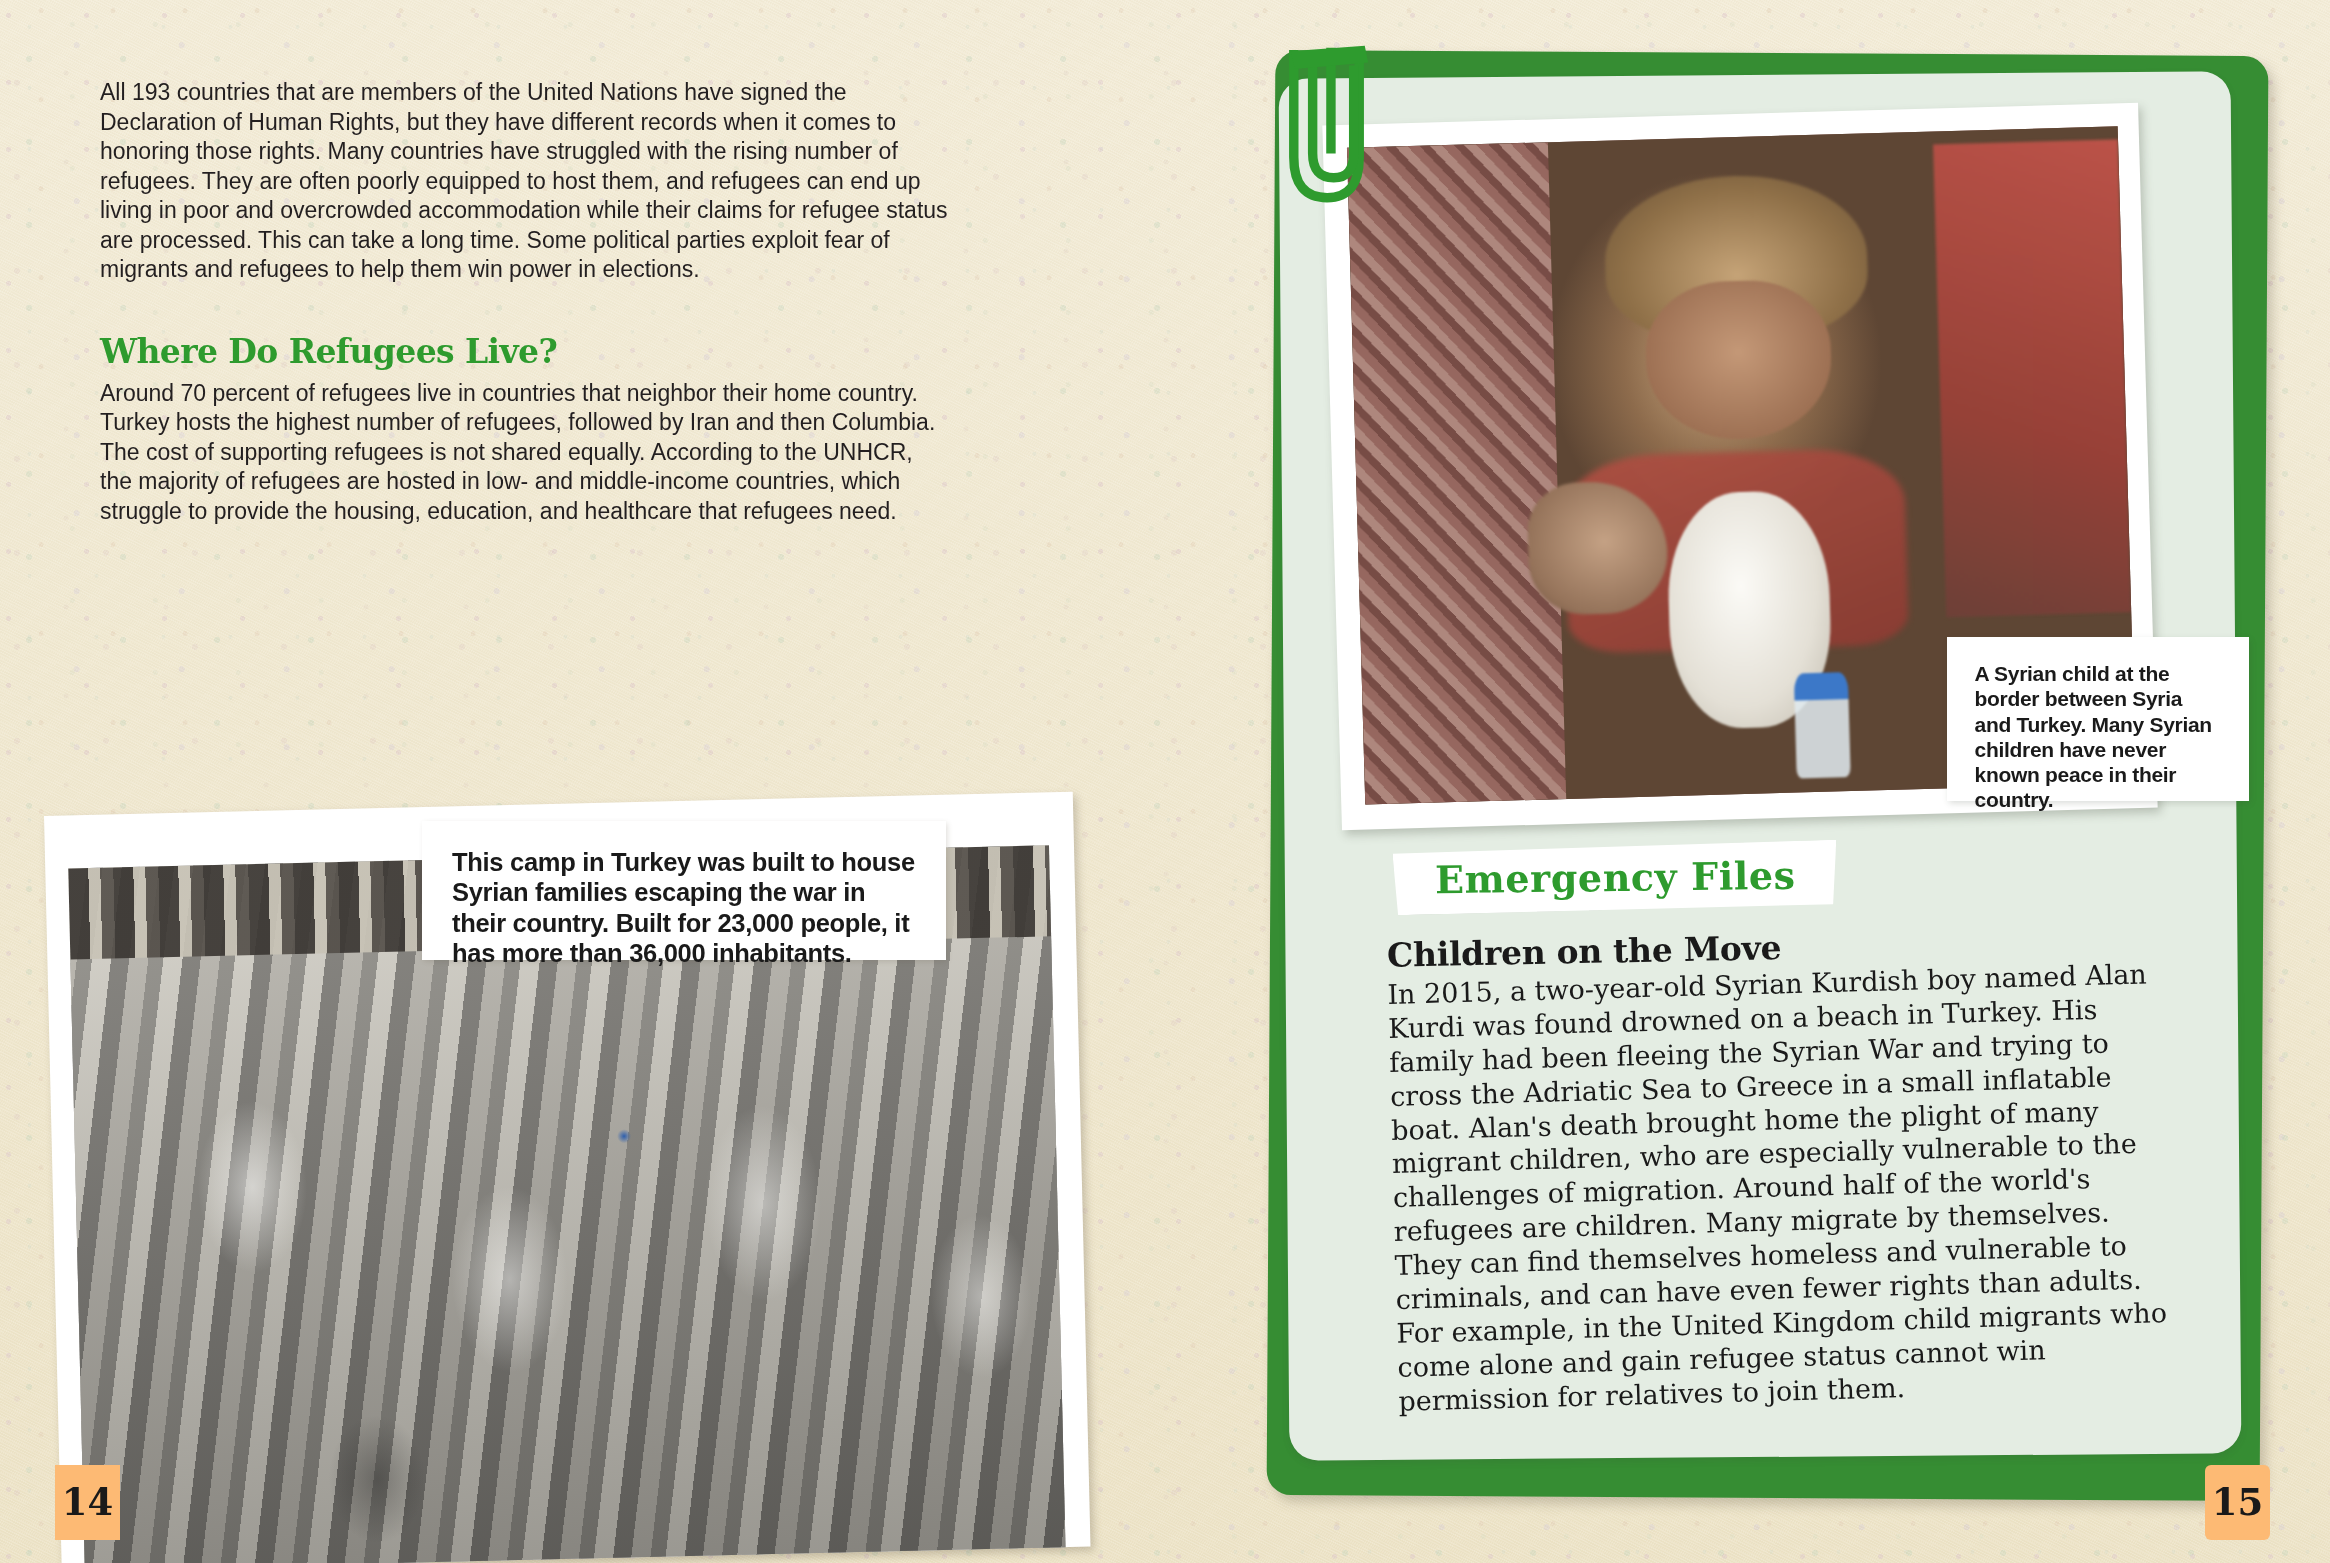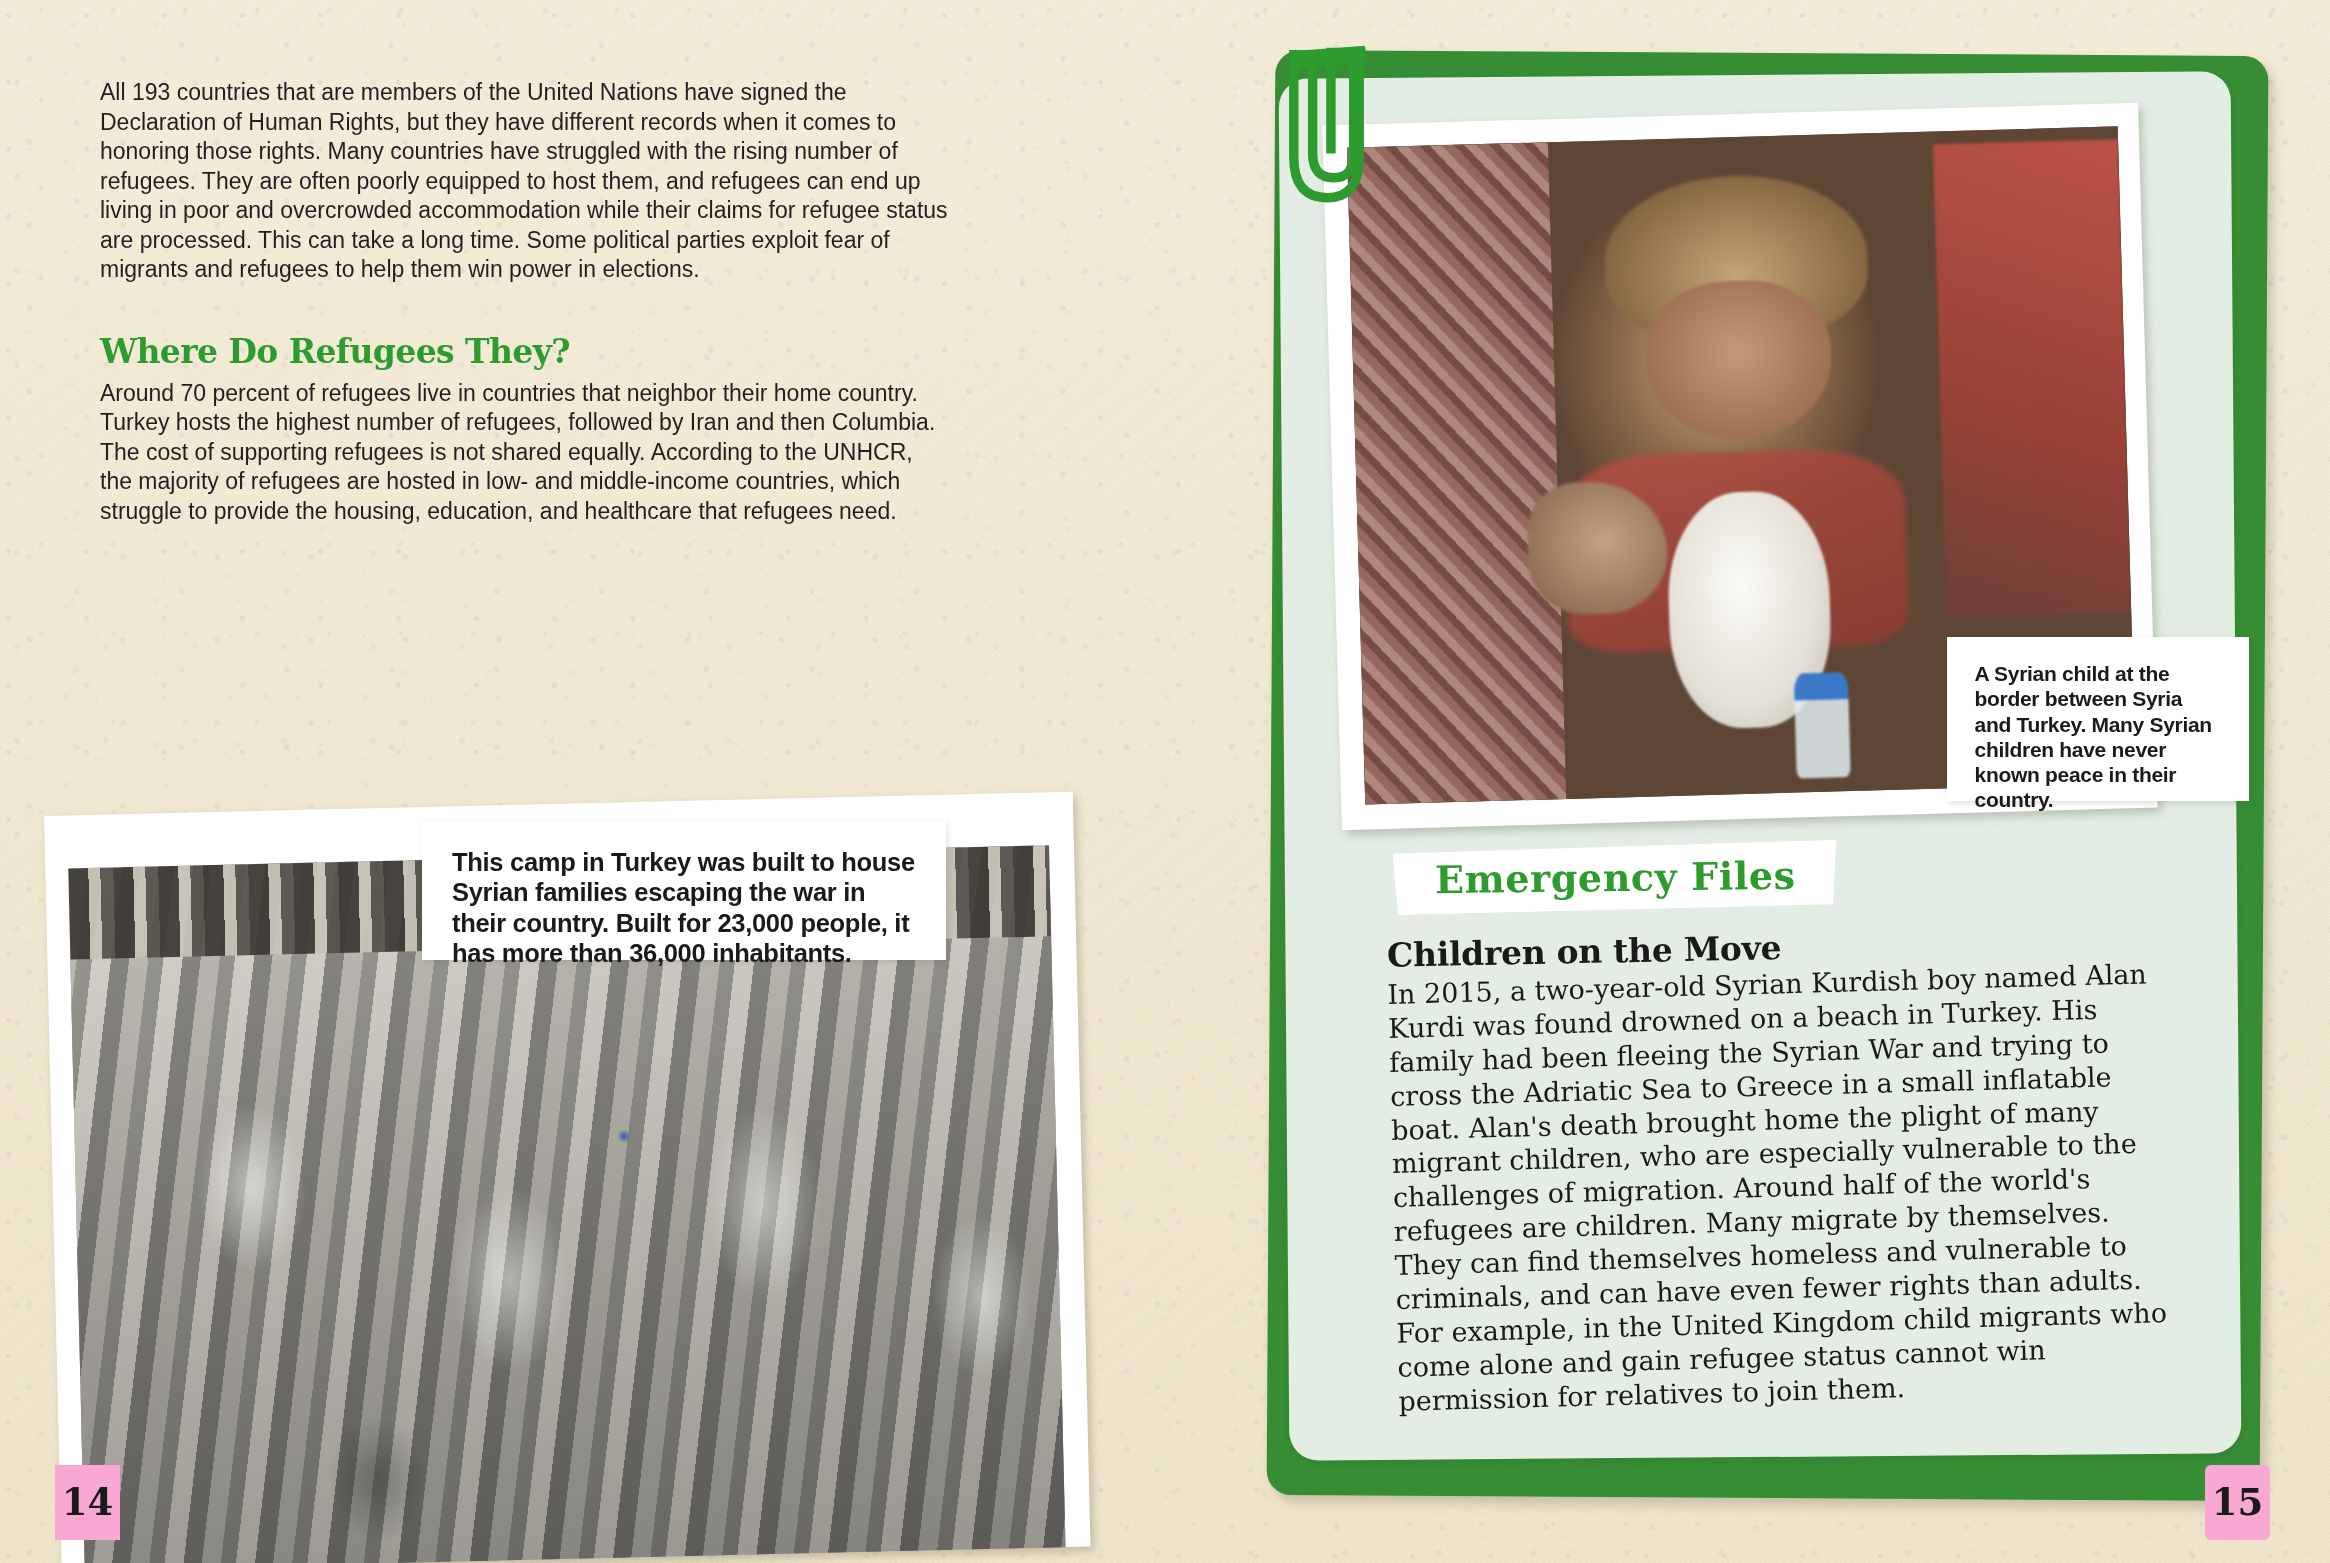--- a/index.html
+++ b/index.html
@@ -119,21 +119,21 @@
     font-weight:bold;
     font-size:25.5px;
     line-height:1.18;
     color:#1A1A1A;
     letter-spacing:-0.3px;
   }
 
   
   .pagenum{
     position:absolute;
-    background:#f9a8d4;
+    background:#fdba74;
     width:65px;height:75px;
     display:flex;align-items:center;justify-content:center;
     font-family:"DejaVu Serif", serif;
     font-weight:bold;font-size:37px;color:#1A1A1A;
     z-index:20;
   }
   .pagenum.left{left:55px;bottom:24.4px;}
   .pagenum.right{right:60px;bottom:24.4px;border-radius:6px;}
 
   
@@ -281,21 +281,21 @@
 </head>
 <body>
 
 <div id="paper-texture"></div>
 
 <div class="pg left-page">
 
   <div class="txt-col">
     <p class="body-par">All 193 countries that are members of the United Nations have signed the Declaration of Human Rights, but they have different records when it comes to honoring those rights. Many countries have struggled with the rising number of refugees. They are often poorly equipped to host them, and refugees can end up living in poor and overcrowded accommodation while their claims for refugee status are processed. This can take a long time. Some political parties exploit fear of migrants and refugees to help them win power in elections.</p>
 
-    <h2 class="section-head second">Where Do Refugees They?</h2>
+    <h2 class="section-head second">Where Do Refugees Live?</h2>
     <p class="body-par">Around 70 percent of refugees live in countries that neighbor their home country. Turkey hosts the highest number of refugees, followed by Iran and then Columbia. The cost of supporting refugees is not shared equally. According to the UNHCR, the majority of refugees are hosted in low- and middle-income countries, which struggle to provide the housing, education, and healthcare that refugees need.</p>
   </div>
 
   <div class="photo-tents-wrap">
     <div class="photo-tents-frame"></div>
     <div class="photo-tents-img"></div>
   </div>
 
   <div class="cap-left">
     <p class="cap-text">This camp in Turkey was built to house Syrian families escaping the war in their country. Built for 23,000 people, it has more than 36,000 inhabitants.</p>

